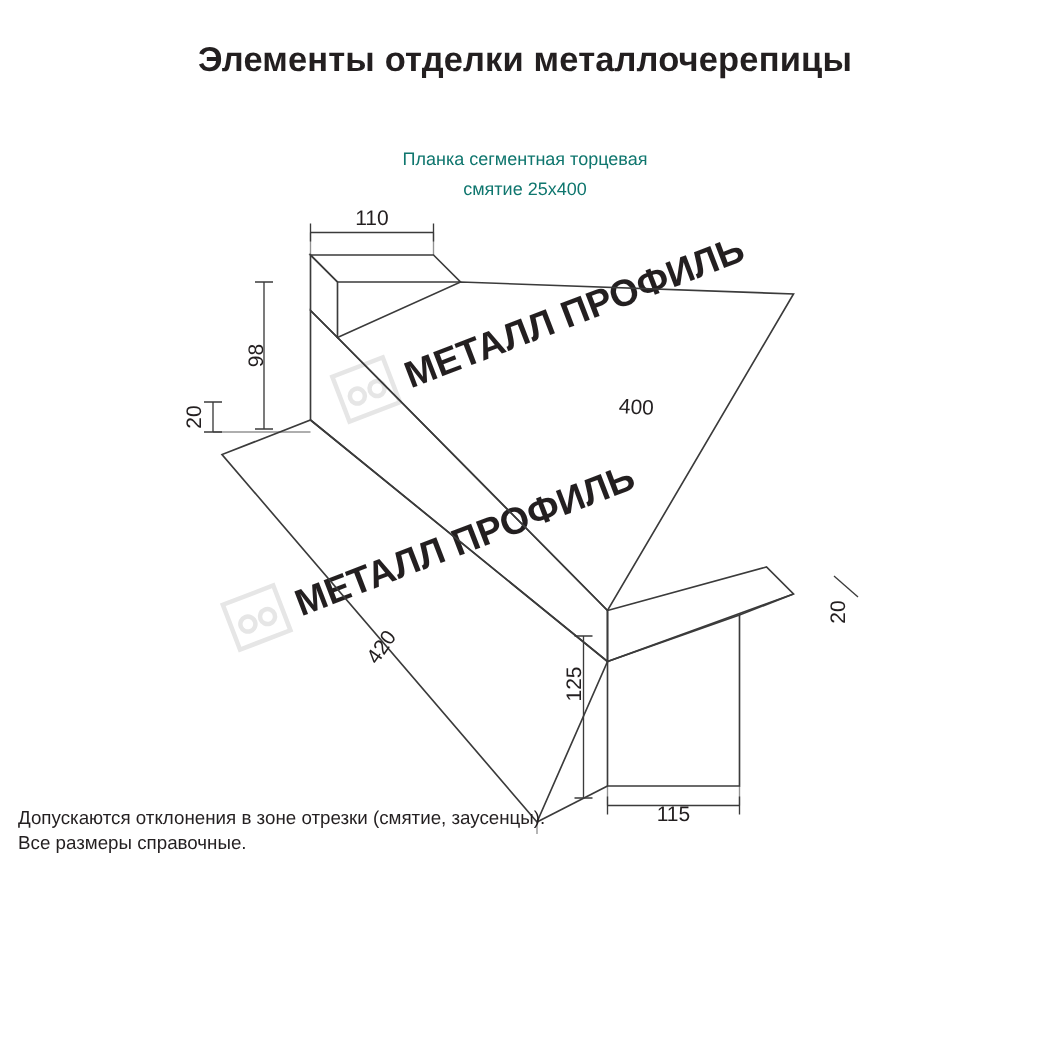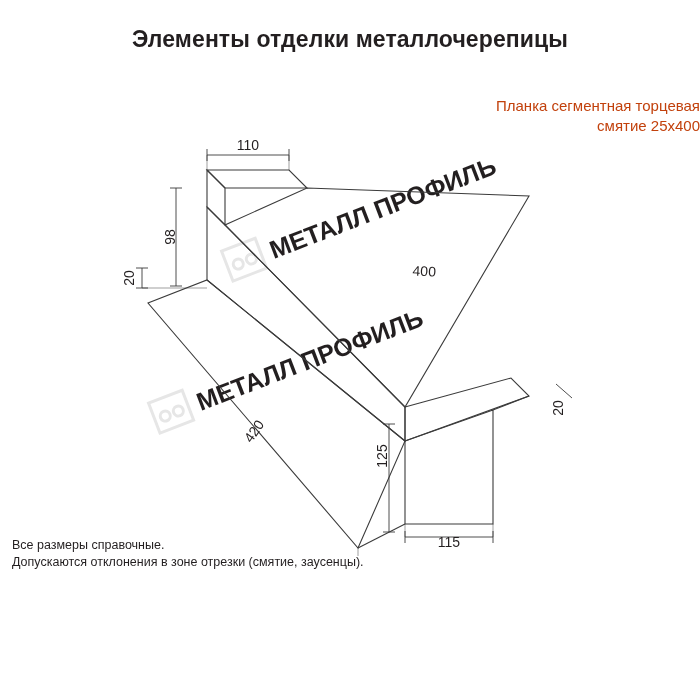--- a/index.html
+++ b/index.html
@@ -29,24 +29,24 @@
     font-size: 23px;
     font-weight: bold;
     letter-spacing: 0.1px;
     color: #231f20;
   }
   .subtitle {
     position: absolute;
     top: 96px;
     left: 0;
     width: 700px;
-    text-align: right;
-    font-size: 15px;
+    text-align: center;
+    font-size: 12px;
     line-height: 20px;
-    color: #c2410c;
+    color: #0f766e;
   }
   .drawing {
     position: absolute;
     top: 0;
     left: 0;
     width: 700px;
     height: 700px;
   }
   .footnotes {
     position: absolute;
@@ -151,17 +151,17 @@
       <text x="134" y="278" font-size="14" text-anchor="middle" transform="rotate(-90 134 278)">20</text>
       <text x="424" y="276" font-size="14" text-anchor="middle" transform="rotate(3 424 276)">400</text>
       <text x="563" y="408" font-size="14" text-anchor="middle" transform="rotate(-90 563 408)">20</text>
       <text x="258" y="434" font-size="14" text-anchor="middle" transform="rotate(-55 258 434)">420</text>
       <text x="387" y="456" font-size="14" text-anchor="middle" transform="rotate(-90 387 456)">125</text>
       <text x="449" y="547" font-size="14" text-anchor="middle">115</text>
     </g>
   </svg>
 
   <div class="footnotes">
+    <div>Допускаются отклонения в зоне отрезки (смятие, заусенцы).</div>
     <div>Все размеры справочные.</div>
-    <div>Допускаются отклонения в зоне отрезки (смятие, заусенцы).</div>
   </div>
 
 </div>
 
 </body></html>

